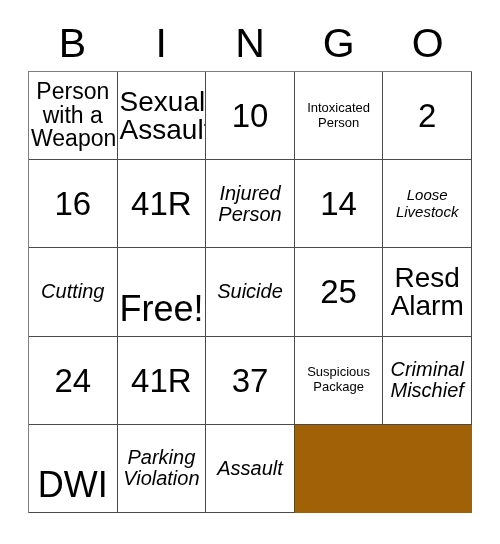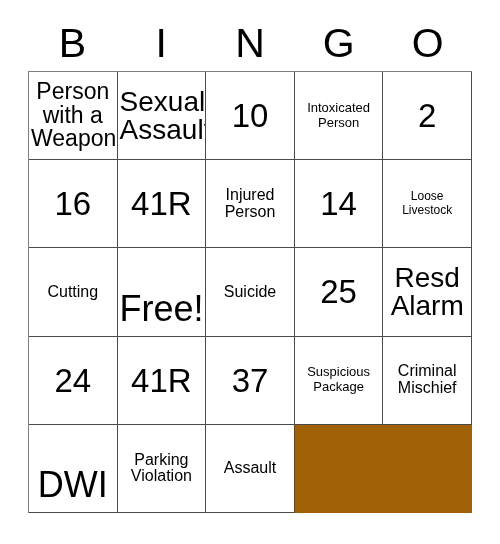--- a/index.html
+++ b/index.html
@@ -77,22 +77,22 @@
     display: block;
     width: 100%;
     line-height: 1.02;
     color: #000000;
     word-break: normal;
     white-space: pre-line;
   }
 
   
   .sz-xs  { font-size: 13px; line-height: 1.15; }
-  .sz-s   { font-size: 12px; line-height: 1.12; }
-  .sz-m   { font-size: 16px; line-height: 1.05; }
+  .sz-s   { font-size: 15px; line-height: 1.12; font-style: italic; }
+  .sz-m   { font-size: 20px; line-height: 1.05; font-style: italic; }
   .sz-l   { font-size: 23px; line-height: 1.02; }
   .sz-xl  { font-size: 28px; line-height: 1.0; }
   .sz-xxl { font-size: 36px; line-height: 1.0; margin-top: 34px; }
   .sz-num { font-size: 33px; line-height: 1.0; text-align: center; }
 </style>
 </head>
 <body>
 
 <div id="bingo-card">
 

